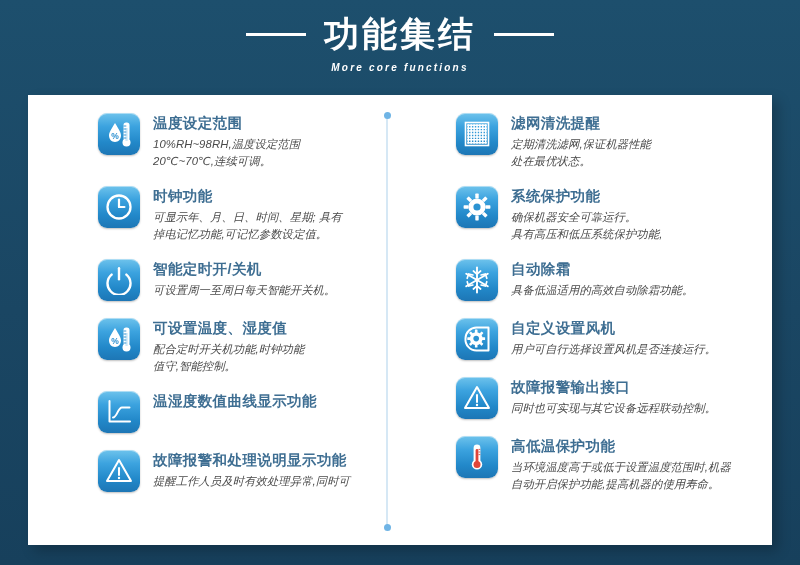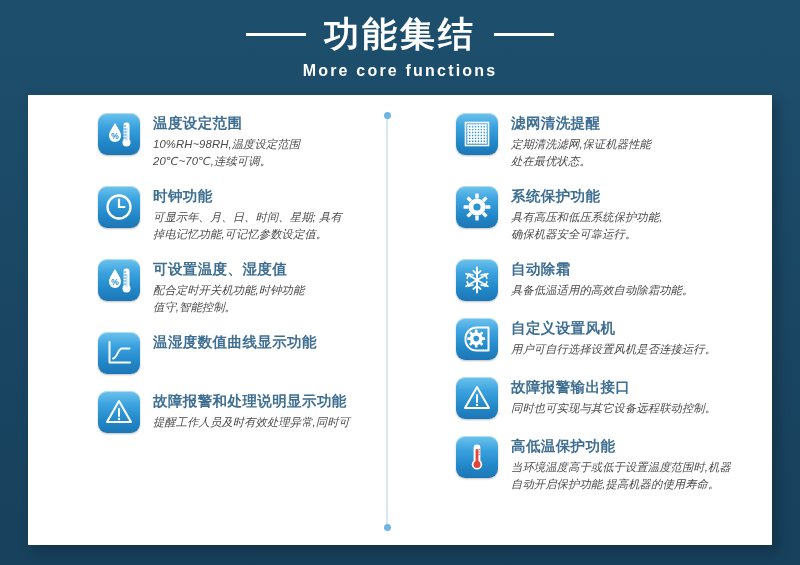--- a/index.html
+++ b/index.html
@@ -42,24 +42,25 @@
   .main-title {
     color: #ffffff;
     font-size: 35px;
     font-weight: bold;
     letter-spacing: 3px;
     line-height: 40px;
     white-space: nowrap;
   }
   .subtitle {
     color: #ffffff;
-    font-size: 16px;
+    font-size: 10px;
     font-weight: bold;
     letter-spacing: 2.2px;
     margin-top: 8px;
+    font-style: italic;
   }
 
   
   .card {
     position: absolute;
     left: 28px;
     top: 95px;
     width: 744px;
     height: 450px;
     background: #ffffff;
@@ -192,20 +193,34 @@
       <circle cx="15" cy="15" r="11.5" fill="none" stroke="#ffffff" stroke-width="2.3"></circle>
       <line x1="15" y1="15" x2="15" y2="7.6" stroke="#ffffff" stroke-width="2.2" stroke-linecap="round"></line>
       <line x1="15" y1="15" x2="20.4" y2="15" stroke="#ffffff" stroke-width="2.2" stroke-linecap="round"></line>
     </svg>
             </div>
             <div class="ftext">
               <div class="ftitle">时钟功能</div>
               <div class="fdesc">
                 <span>可显示年、月、日、时间、星期; 具有</span>
                 <span>掉电记忆功能,可记忆参数设定值。</span>
+              </div>
+            </div>
+          </div>
+          <div class="feature">
+            <div class="icon-tile">
+    <svg width="30" height="30" viewBox="0 0 30 30">
+      <path d="M7.6 9.6 A11.5 11.5 0 1 0 22.4 9.6" fill="none" stroke="#ffffff" stroke-width="2.4" stroke-linecap="round"></path>
+      <line x1="15" y1="3.2" x2="15" y2="14.2" stroke="#ffffff" stroke-width="2.4" stroke-linecap="round"></line>
+    </svg>
+            </div>
+            <div class="ftext">
+              <div class="ftitle">智能定时开/关机</div>
+              <div class="fdesc">
+                <span>可设置周一至周日每天智能开关机。</span>
               </div>
             </div>
           </div>
           <div class="feature">
             <div class="icon-tile">
     <svg width="30" height="30" viewBox="0 0 30 30">
       <path d="M11 4 C7.5 10 5 13.2 5 16.6 C5 20.4 7.7 23 11 23 C14.3 23 17 20.4 17 16.6 C17 13.2 14.5 10 11 4 Z" fill="#ffffff"></path>
       <text x="11" y="20.2" font-family="'Liberation Sans',sans-serif" font-size="8.5" font-weight="bold" fill="#2a8fd0" text-anchor="middle">%</text>
       <rect x="19.5" y="3.5" width="6" height="18" rx="2.6" fill="#ffffff"></rect>
       <circle cx="22.5" cy="23.5" r="4" fill="#ffffff"></circle>
@@ -300,22 +315,22 @@
           <rect x="1.6" y="13.3" width="5" height="3.4" rx="0.6" transform="rotate(45 15 15)"></rect>
           <rect x="23.4" y="13.3" width="5" height="3.4" rx="0.6" transform="rotate(45 15 15)"></rect>
         </g>
       </g>
       <circle cx="15" cy="15" r="3.6" fill="#2b93d2"></circle>
     </svg>
             </div>
             <div class="ftext">
               <div class="ftitle">系统保护功能</div>
               <div class="fdesc">
+                <span>确保机器安全可靠运行。</span>
                 <span>具有高压和低压系统保护功能,</span>
-                <span>确保机器安全可靠运行。</span>
               </div>
             </div>
           </div>
           <div class="feature">
             <div class="icon-tile">
     <svg width="30" height="30" viewBox="0 0 30 30">
       <g stroke="#ffffff" stroke-width="1.9" stroke-linecap="round">
         <line x1="15" y1="2.5" x2="15" y2="27.5"></line>
         <line x1="4.2" y1="8.7" x2="25.8" y2="21.3"></line>
         <line x1="4.2" y1="21.3" x2="25.8" y2="8.7"></line>

